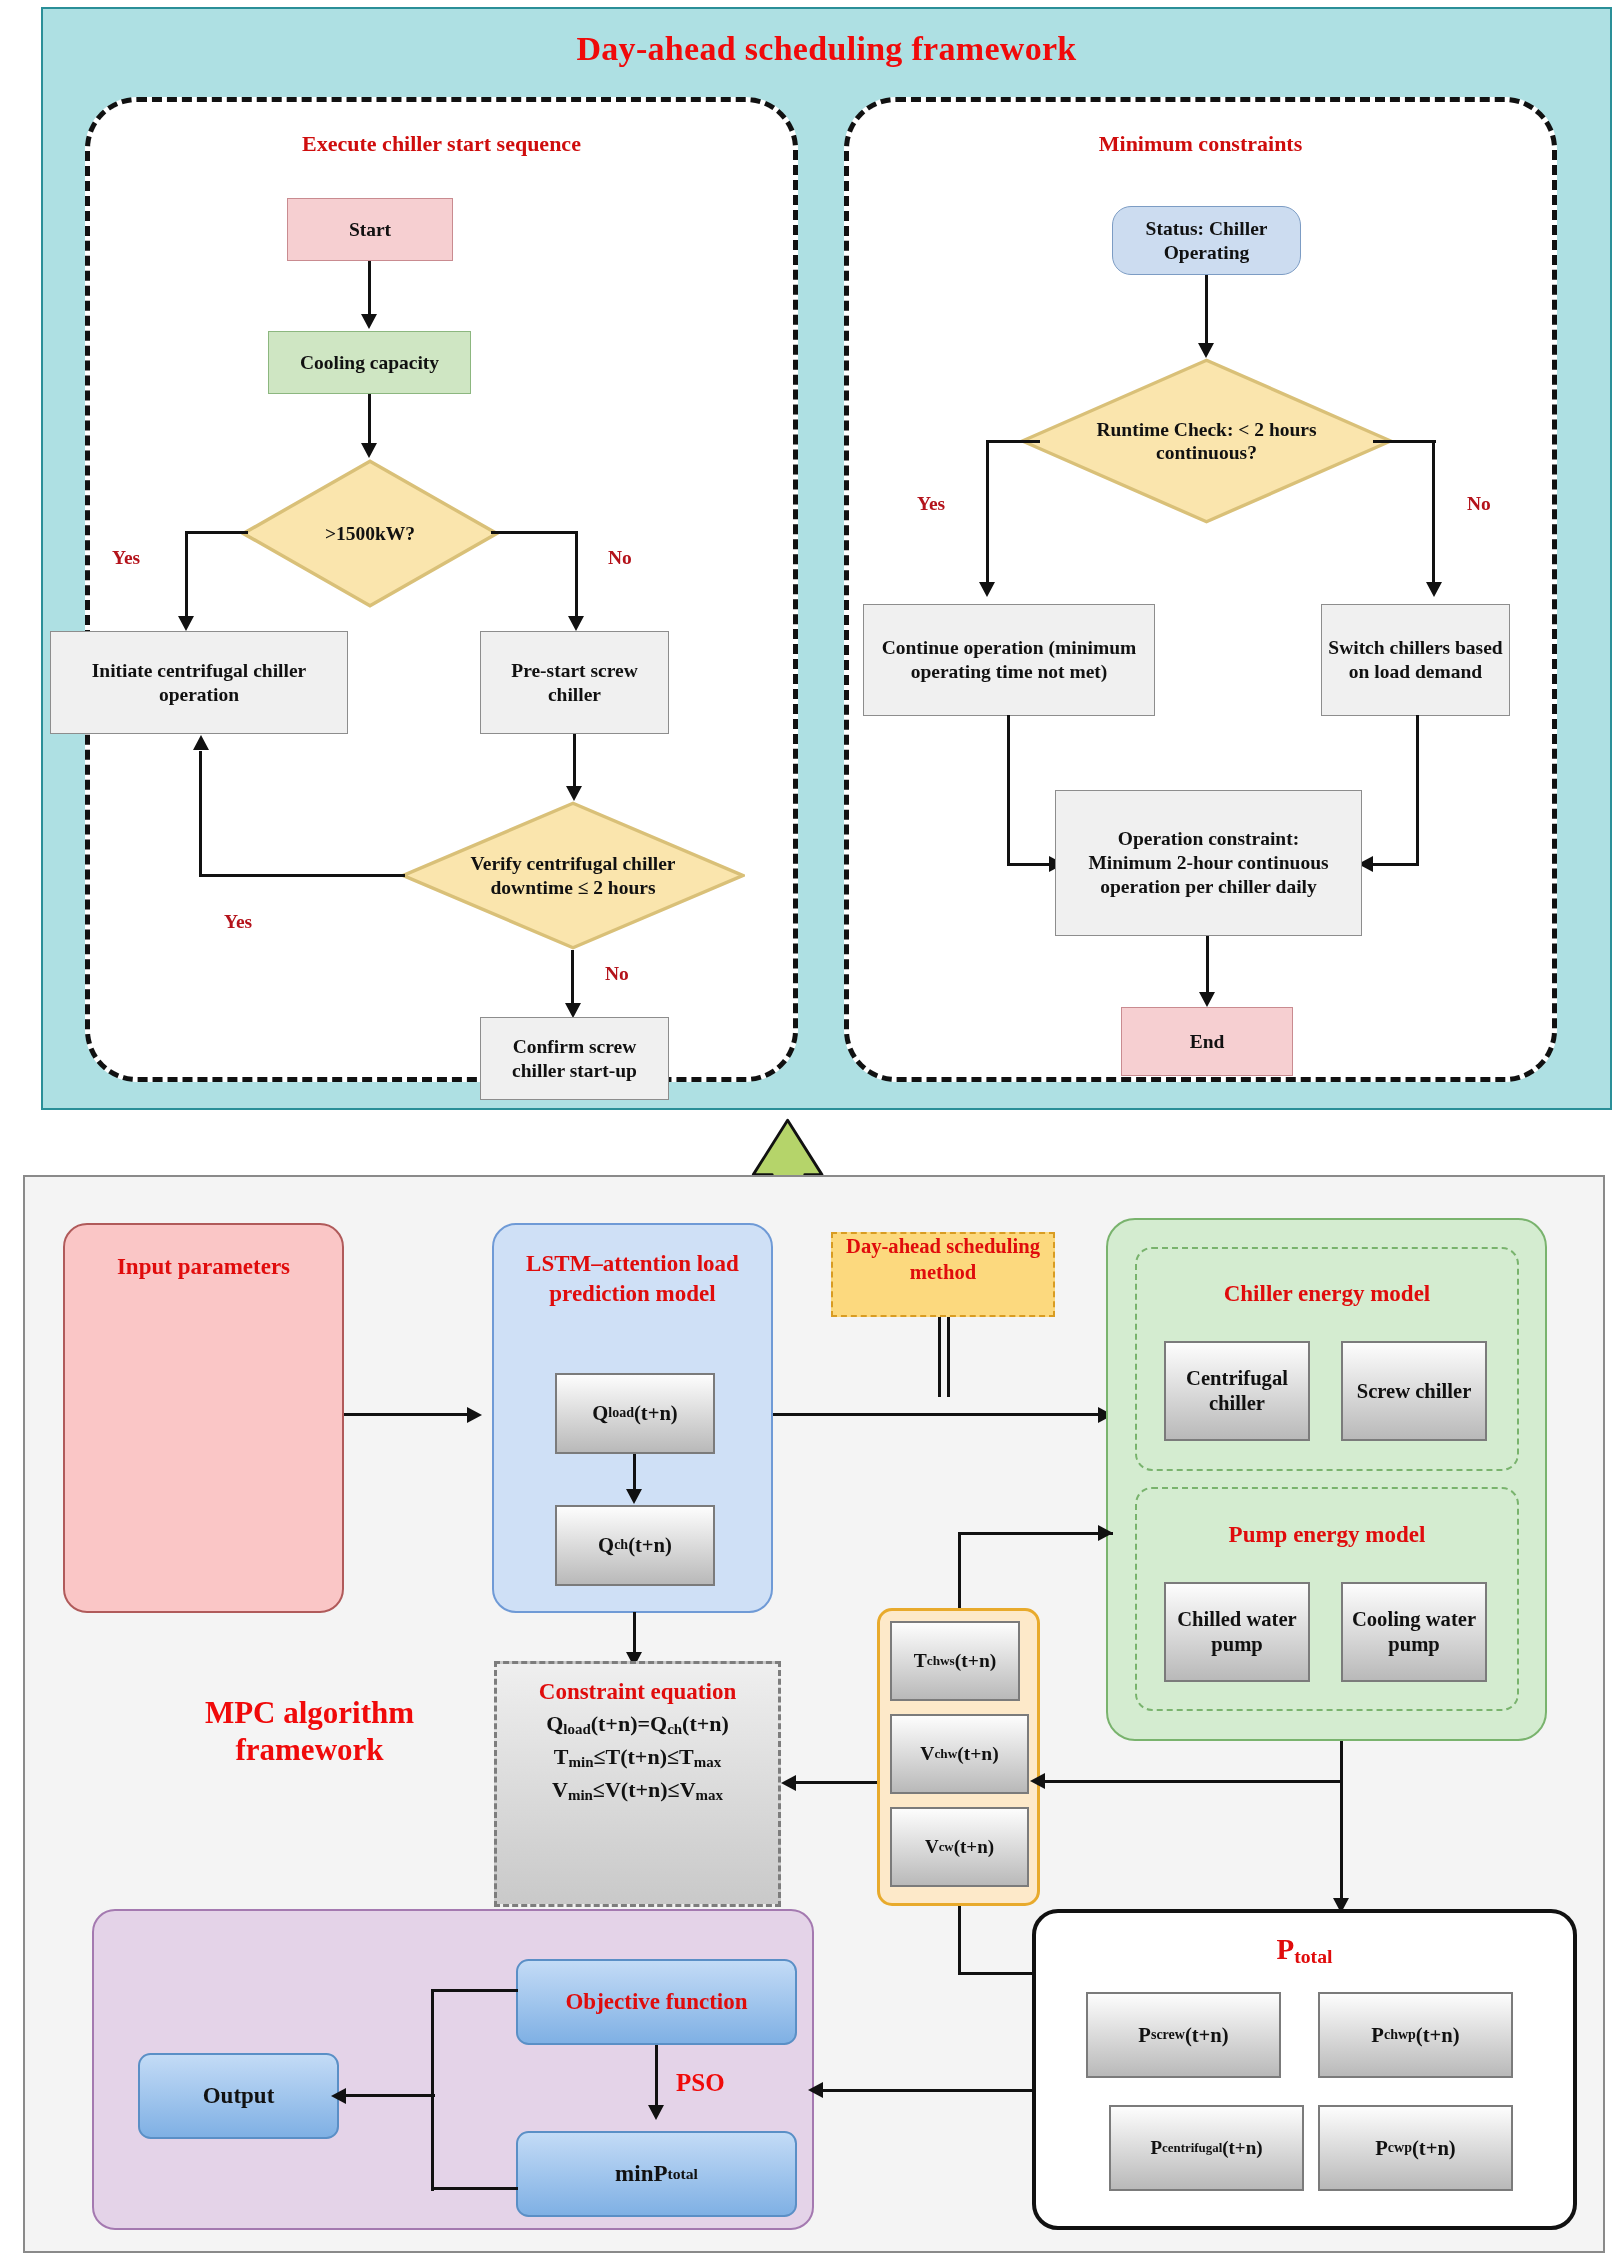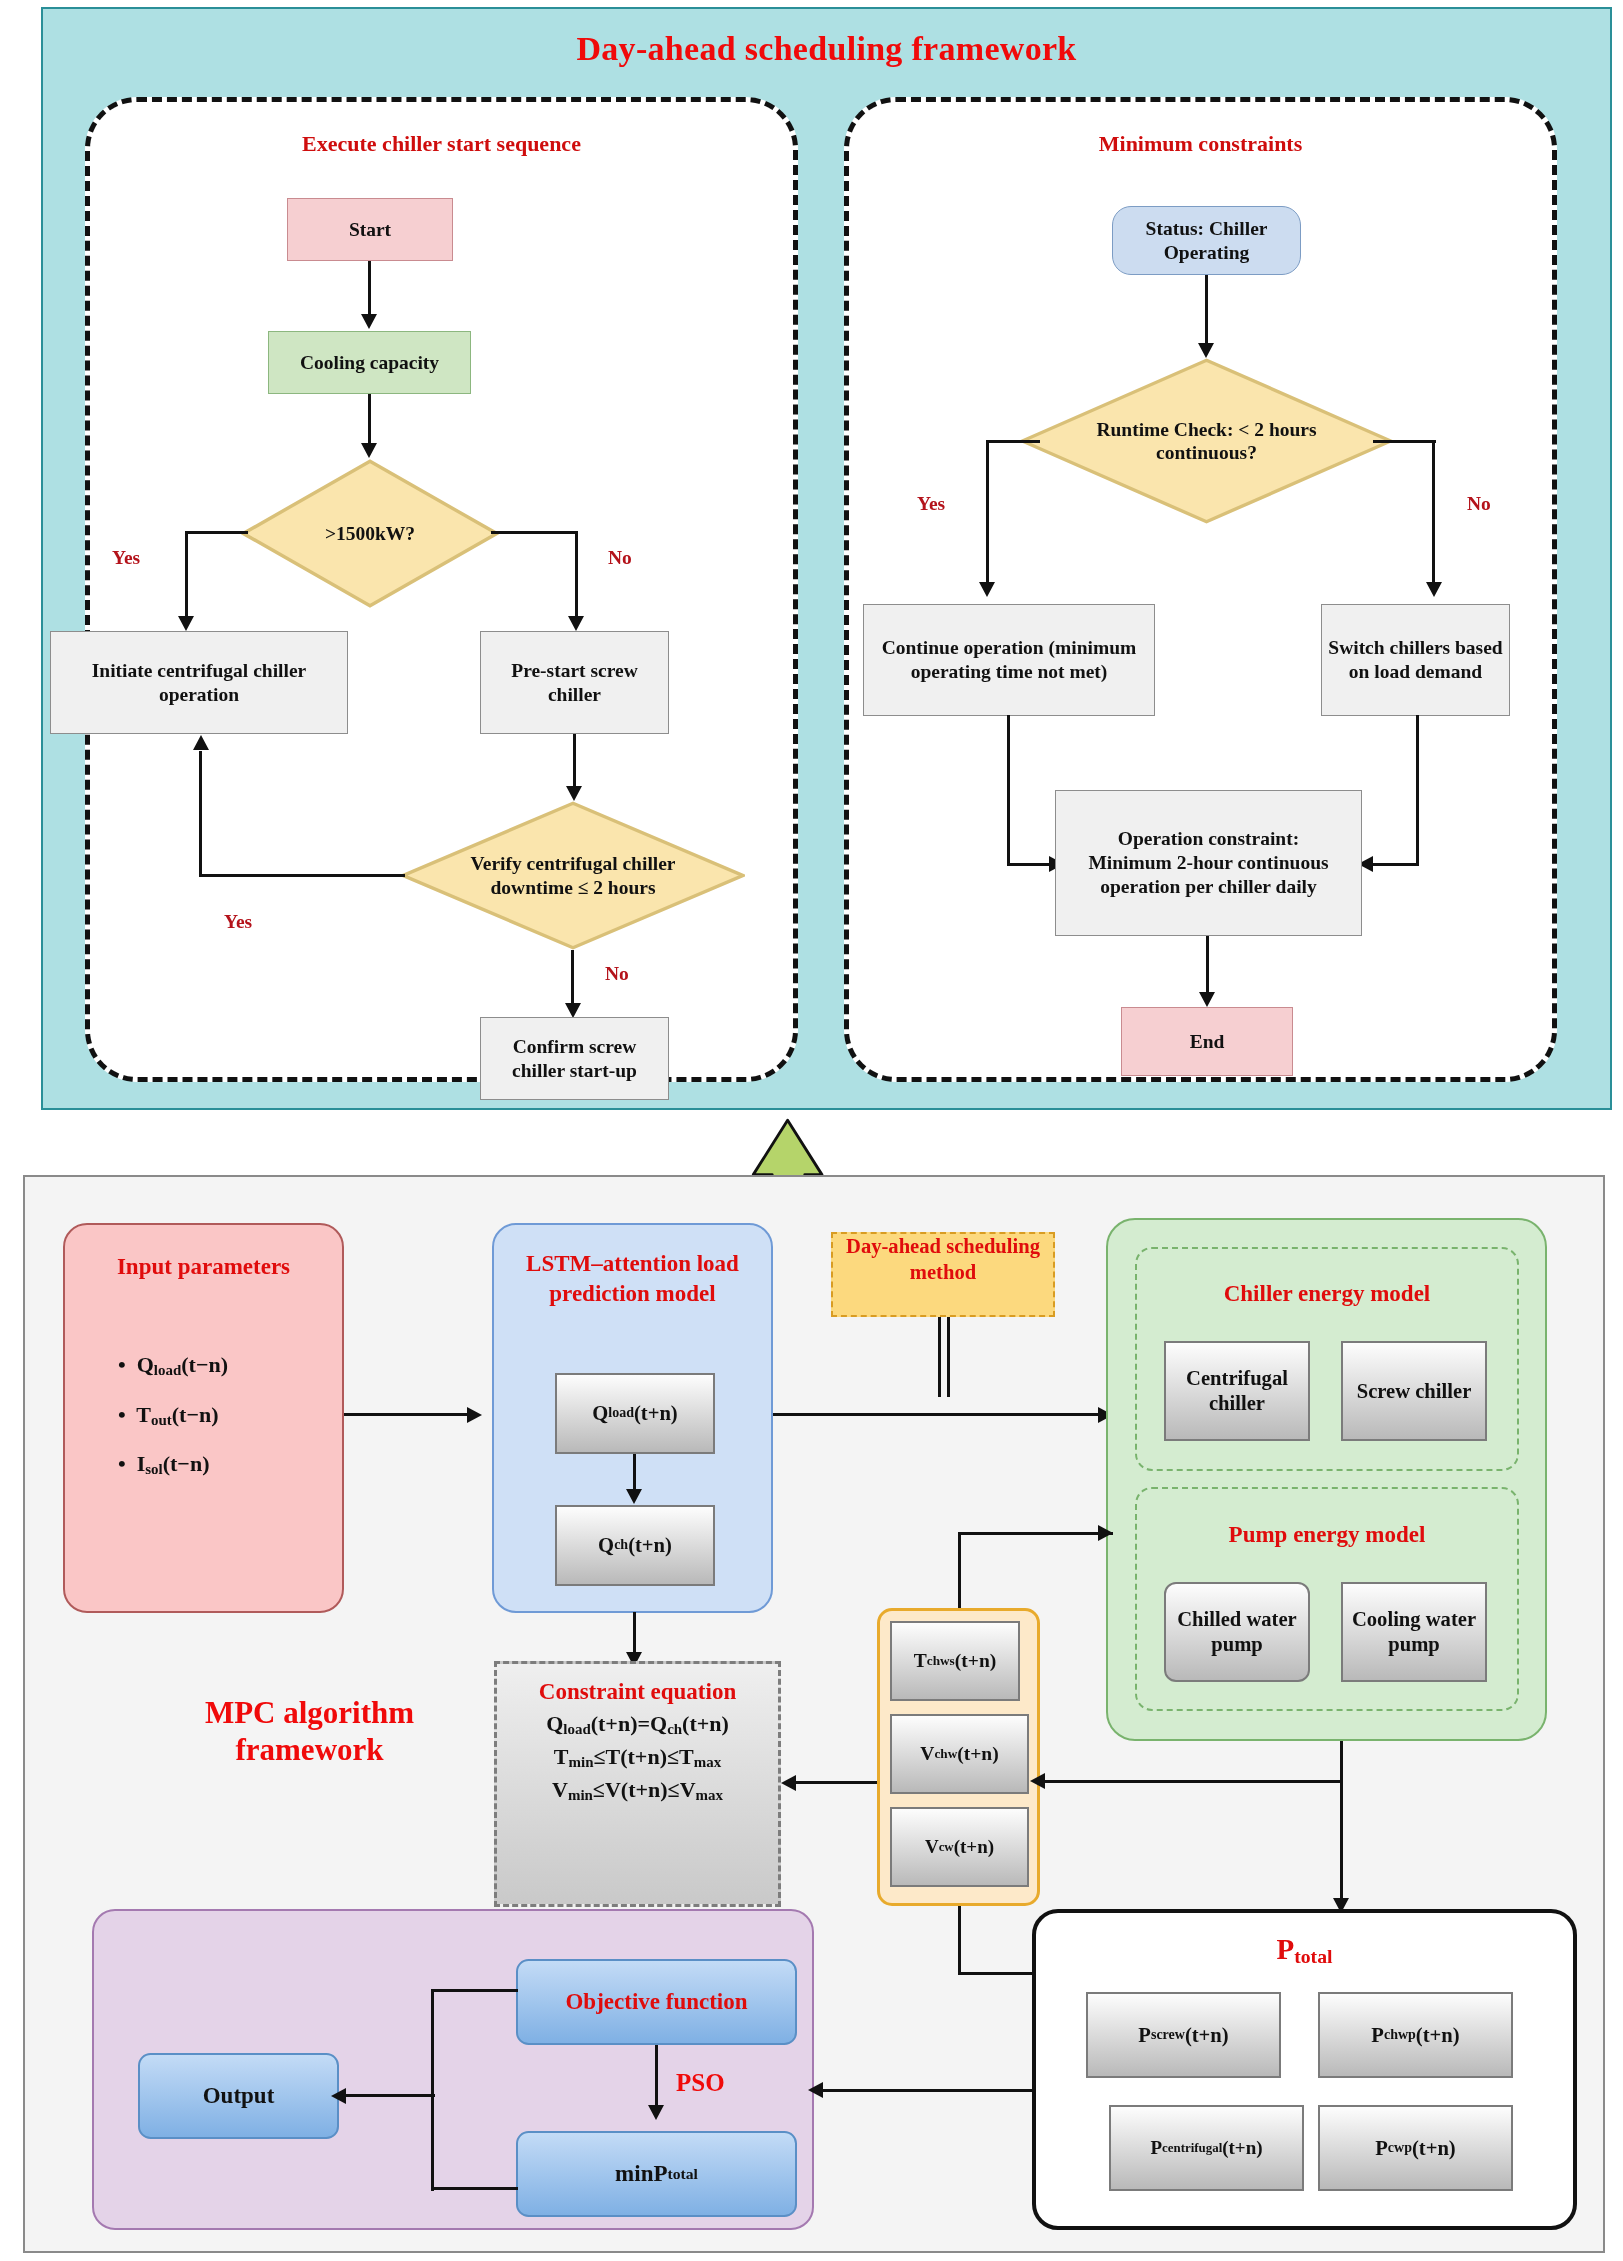--- a/index.html
+++ b/index.html
@@ -224,25 +224,20 @@
 </svg>
 
 <div class="abs" id="mpc-panel"></div>
 <div class="abs" id="mpc-label">
   <span>MPC algorithm</span><br>
   <span>framework</span>
 </div>
 
 <div class="abs rbox" id="input-params">
   <div id="input-title">Input parameters</div>
-  <div id="input-list">
-    <div>•&nbsp; Q<sub>load</sub>(t−n)</div>
-    <div>•&nbsp; T<sub>out</sub>(t−n)</div>
-    <div>•&nbsp; I<sub>sol</sub>(t−n)</div>
-  </div>
 </div>
 
 <div class="abs ln lnh" style="left:344px;top:1413px;width:127px;"></div>
 <div class="abs arw arw-r" style="left:467px;top:1407px;"></div>
 
 <div class="abs rbox" id="lstm-box">
   <div id="lstm-title">
     <span>LSTM–attention load</span><br>
     <span>prediction model</span>
   </div>
@@ -269,21 +264,21 @@
 <div class="abs arw arw-r" style="left:1098px;top:1407px;"></div>
 
 <div class="abs" id="energy-outer"></div>
 <div class="abs inner-dash" style="left:1135px;top:1247px;width:384px;height:224px;"></div>
 <div class="abs sub-title" style="left:1135px;top:1281px;width:384px;">Chiller energy model</div>
 <div class="abs gbtn" style="left:1164px;top:1341px;width:146px;height:100px;">Centrifugal chiller</div>
 <div class="abs gbtn" style="left:1341px;top:1341px;width:146px;height:100px;">Screw chiller</div>
 
 <div class="abs inner-dash" style="left:1135px;top:1487px;width:384px;height:224px;"></div>
 <div class="abs sub-title" style="left:1135px;top:1522px;width:384px;">Pump energy model</div>
-<div class="abs gbtn" style="left:1164px;top:1582px;width:146px;height:100px;border-radius:12px;">Chilled water pump</div>
+<div class="abs gbtn" style="left:1164px;top:1582px;width:146px;height:100px;">Chilled water pump</div>
 <div class="abs gbtn" style="left:1341px;top:1582px;width:146px;height:100px;">Cooling water pump</div>
 
 <div class="abs ln lnv" style="left:958px;top:1532px;height:78px;"></div>
 <div class="abs ln lnh" style="left:958px;top:1532px;width:155px;"></div>
 <div class="abs arw arw-r" style="left:1098px;top:1525px;"></div>
 
 <div class="abs" id="constraint-box">
   <div id="constraint-title">Constraint equation</div>
   <div class="ceq">Q<sub>load</sub>(t+n)=Q<sub>ch</sub>(t+n)</div>
   <div class="ceq">T<sub>min</sub>≤T(t+n)≤T<sub>max</sub></div>

